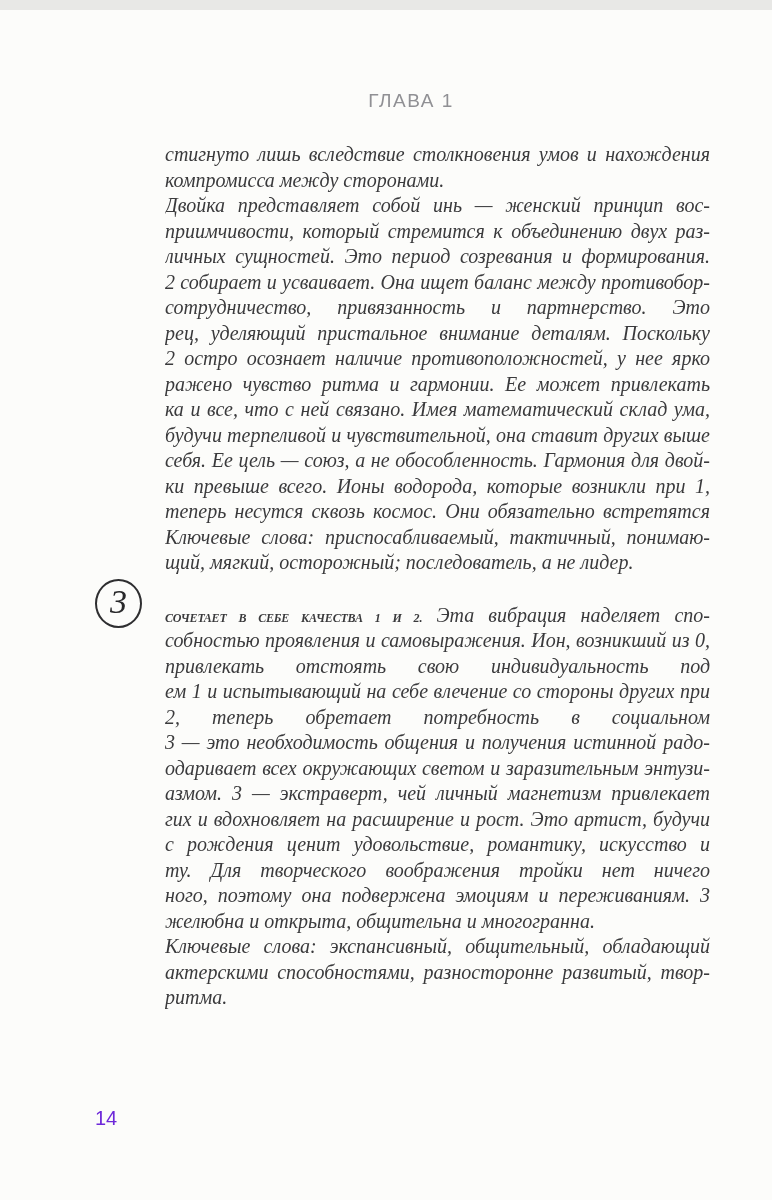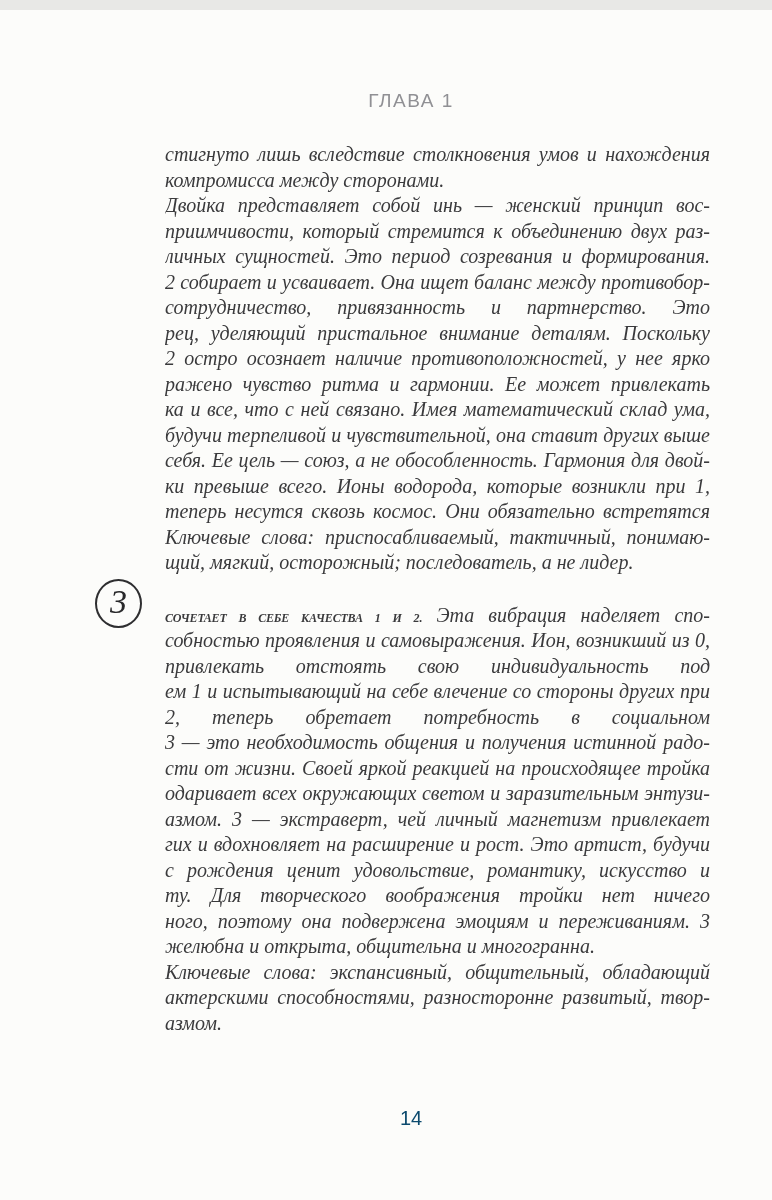--- a/index.html
+++ b/index.html
@@ -71,24 +71,24 @@
     color: #28282a;
     background: transparent;
     padding-bottom: 2px;
     box-sizing: content-box;
   }
   .page-number {
     position: absolute;
     top: 1097px;
     left: 95px;
     width: 632px;
-    text-align: center;
+    text-align: left;
     font-family: "Liberation Sans", "DejaVu Sans", sans-serif;
     font-size: 20px;
-    color: #0c4a6e;
+    color: #6d28d9;
   }
 </style>
 </head>
 <body>
 
 <div class="page">
   <div class="chapter-header">ГЛАВА 1</div>
 
   <div class="text-column">
       <div class="block">
@@ -111,28 +111,27 @@
         <div class="line last">щий, мягкий, осторожный; последователь, а не лидер.</div>
       </div>
       <div class="block section">
         <div class="badge">3</div>
         <div class="line"><span class="lead-bold">СОЧЕТАЕТ В СЕБЕ КАЧЕСТВА 1 И 2.</span> Эта вибрация наделяет спо-</div>
         <div class="line">собностью проявления и самовыражения. Ион, возникший из 0,</div>
         <div class="line">привлекать отстоять свою индивидуальность под воздействи-</div>
         <div class="line">ем 1 и испытывающий на себе влечение со стороны других при</div>
         <div class="line">2, теперь обретает потребность в социальном взаимодействии.</div>
         <div class="line">3 — это необходимость общения и получения истинной радо-</div>
-        <div class="line">сти от жизни. Своей яркой реакцией на происходящее тройка</div>
         <div class="line">одаривает всех окружающих светом и заразительным энтузи-</div>
         <div class="line">азмом. 3 — экстраверт, чей личный магнетизм привлекает дру-</div>
         <div class="line">гих и вдохновляет на расширение и рост. Это артист, будучи</div>
         <div class="line">с рождения ценит удовольствие, романтику, искусство и красо-</div>
         <div class="line">ту. Для творческого воображения тройки нет ничего невозмож-</div>
         <div class="line">ного, поэтому она подвержена эмоциям и переживаниям. 3 дру-</div>
         <div class="line last">желюбна и открыта, общительна и многогранна.</div>
         <div class="line">Ключевые слова: экспансивный, общительный, обладающий</div>
         <div class="line">актерскими способностями, разносторонне развитый, твор-</div>
-        <div class="line last">азмом.</div>
+        <div class="line last">ритма.</div>
       </div>
     </div>
 
   <div class="page-number">14</div>
 </div>
 
 </body></html>

